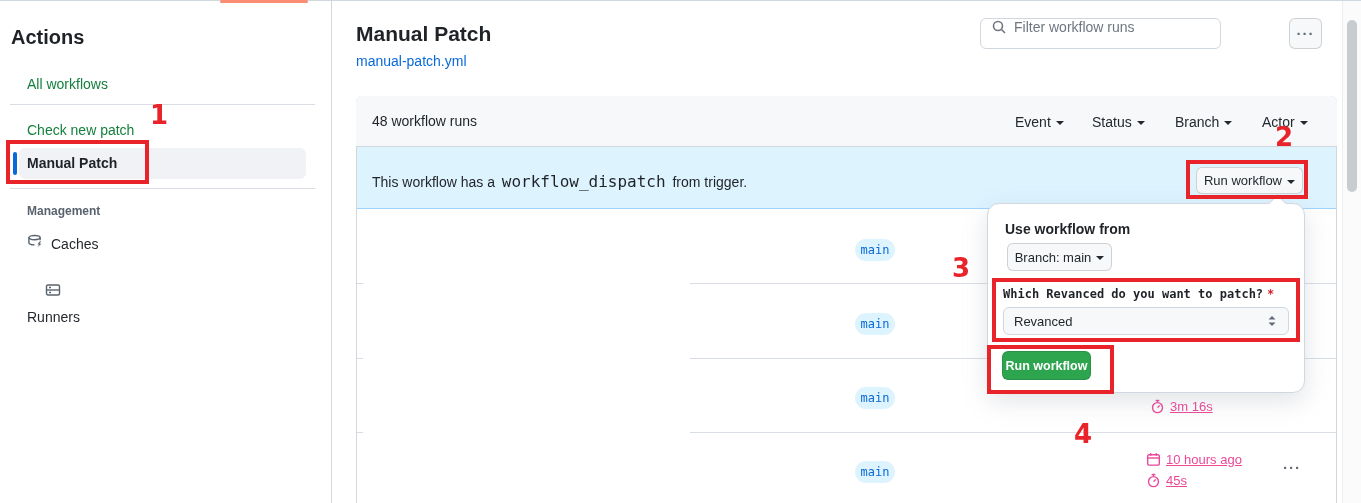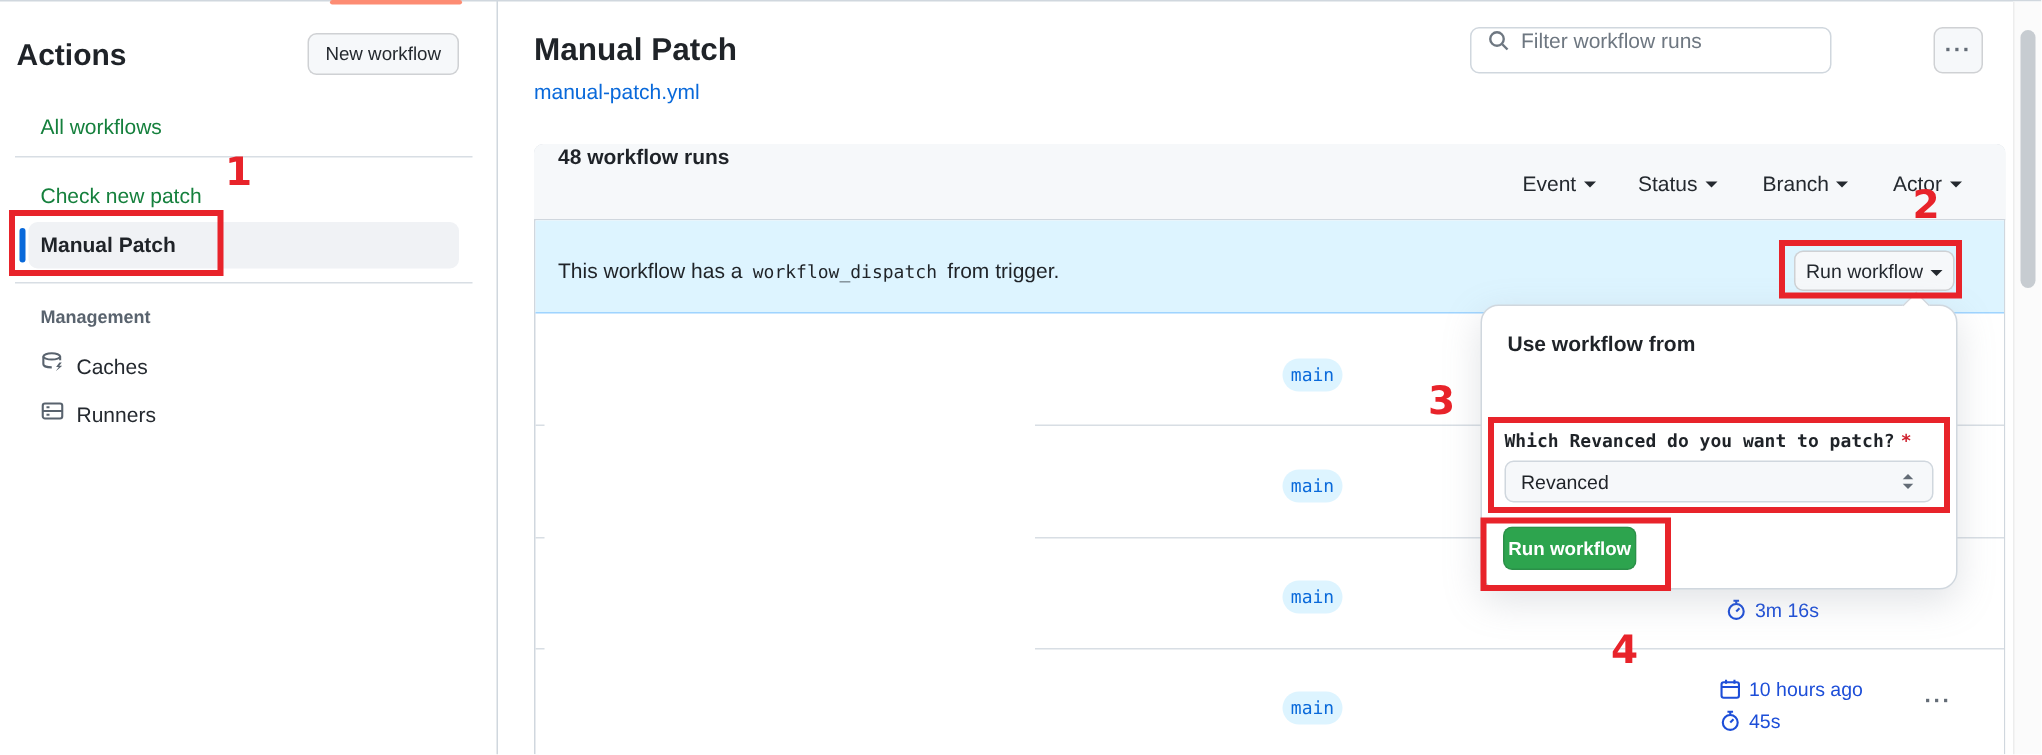--- a/index.html
+++ b/index.html
@@ -37,39 +37,39 @@
                       font-family:"Liberation Sans", sans-serif; }
   .filter-box input::placeholder { color:#6e7781; }
   .kebab-btn { left:1289px; top:18px; width:33px; height:31px; font-size:15px; font-weight:700;
                color:#636c76; letter-spacing:1px; }
 
   
   .runs-container { left:356px; top:96px; width:981px; height:407px; border:1px solid #d0d7de;
                     border-bottom:none; border-radius:6px 6px 0 0; background:#fff; }
   .runs-header { left:356px; top:96px; width:981px; height:51px; background:#f6f8fa;
                  border-bottom:1px solid #d0d7de; border-radius:6px 6px 0 0; }
-  .runs-count { left:372px; top:96px; font-size:14px; font-weight:700; color:#1f2328; }
+  .runs-count { left:372px; top:113px; font-size:14px; font-weight:400; color:#1f2328; }
   .filter-dd { top:114px; font-size:14px; color:#24292f; display:flex; align-items:center; gap:5px; cursor:pointer; }
   .caret { width:0; height:0; border-left:4px solid transparent; border-right:4px solid transparent;
            border-top:4px solid currentColor; display:inline-block; margin-top:2px; }
 
   
   .dispatch-banner { left:357px; top:147px; width:979px; height:62px; background:#ddf4ff;
                      border-bottom:1px solid rgba(84,174,255,0.45); }
   .banner-text { left:372px; top:172px; font-size:14px; color:#1f2328; }
-  .banner-text .code { font-family:"DejaVu Sans Mono", monospace; font-size:12px; margin:0 3px; }
+  .banner-text .code { font-family:"DejaVu Sans Mono", monospace; font-size:16px; margin:0 3px; }
   .run-workflow-banner-btn { left:1196px; top:167px; width:107px; height:27px; font-size:13px; }
 
   
   .row-sep-stub { left:357px; width:6px; height:1px; background:#d8dee4; }
   .row-sep { left:690px; width:646px; height:1px; background:#d8dee4; }
   .branch-badge { width:40px; height:22px; left:855px; background:#ddf4ff; border-radius:12px;
                   color:#0969da; font-family:"DejaVu Sans Mono", monospace; font-size:12px;
                   display:flex; align-items:center; justify-content:center; cursor:pointer; }
-  .meta { display:flex; align-items:flex-end; gap:5px; color:#1d4ed8; font-size:13px; }
+  .meta { display:flex; align-items:flex-end; gap:5px; color:#ec4899; font-size:13px;text-decoration:underline; }
   .meta svg { flex:none; }
   .row-kebab { left:1283px; top:459px; font-size:15px; font-weight:700; color:#636c76;
                letter-spacing:1px; cursor:pointer; background:none; border:none; }
 
   
   .popup { left:987px; top:203px; width:318px; height:190px; background:#fff; border:1px solid #d0d7de;
            border-radius:12px; box-shadow:0 8px 24px rgba(140,149,159,0.25); z-index:20; }
   .popup-caret { left:1271px; top:197px; width:13px; height:13px; background:#fff;
                  border-left:1px solid #d0d7de; border-top:1px solid #d0d7de; transform:rotate(45deg); z-index:21; }
   .popup-title { left:1005px; top:221px; font-size:14px; font-weight:700; color:#1f2328; z-index:22; }
@@ -97,21 +97,20 @@
 </head>
 <body>
 
 <div class="canvas">
 
   <div class="abs top-hairline"></div>
   <div class="abs top-active-indicator"></div>
   <div class="abs v-divider"></div>
 
   <div class="abs sidebar-title">Actions</div>
-  <button class="abs btn new-workflow-btn">New workflow</button>
 
   <div class="abs side-item" style="top:76px;">All workflows</div>
   <div class="abs side-divider" style="top:104px;"></div>
   <div class="abs side-item" style="top:122px;">Check new patch</div>
 
   <div class="abs selected-bg"></div>
   <div class="abs selected-bar"></div>
   <div class="abs side-item-selected">Manual Patch</div>
 
   <div class="abs side-divider" style="top:188px;"></div>
@@ -122,21 +121,21 @@
       <svg width="16" height="16" viewBox="0 0 16 16" fill="none" stroke="currentColor" stroke-width="1.4">
         <ellipse cx="7.5" cy="3.6" rx="5.6" ry="2.1"></ellipse>
         <path d="M1.9 3.6v5.2c0 1.2 2.5 2.1 5.6 2.1"></path>
         <path d="M13.1 3.6v2.6"></path>
         <path d="M12.6 7.6l-2.2 3h1.8l-2 2.9 4.3-3.7h-2l1.7-2.2z" fill="currentColor" stroke="none"></path>
       </svg>
     </span>
     <span>Caches</span>
   </div>
 
-  <div class="abs mgmt-item" style="top:266px;">
+  <div class="abs mgmt-item" style="top:282px;flex-direction:column;">
     <span>
       <svg width="16" height="16" viewBox="0 0 16 16" fill="none" stroke="currentColor" stroke-width="1.4">
         <rect x="1.5" y="3" width="13" height="10" rx="1.5"></rect>
         <line x1="1.5" y1="8" x2="14.5" y2="8"></line>
         <line x1="4" y1="5.5" x2="6" y2="5.5"></line>
         <line x1="4" y1="10.5" x2="6" y2="10.5"></line>
       </svg>
     </span>
     <span>Runners</span>
   </div>
@@ -229,20 +228,24 @@
           <line x1="8" y1="1.6" x2="8" y2="3.6"></line>
       </svg>
     </span>
     <span>45s</span>
   </div>
   <button class="abs row-kebab">···</button>
 
   <div class="abs popup"></div>
   <div class="abs popup-caret"></div>
   <div class="abs popup-title">Use workflow from</div>
+  <button class="abs btn branch-select-btn">
+    <span>Branch: main</span>
+      <span class="caret"></span>
+  </button>
   <div class="abs field-label">
     <span>Which Revanced do you want to patch?</span><span class="req">*</span>
   </div>
   <div class="abs revanced-select">
     <span>Revanced</span>
     <span style="display:flex;">
       <svg width="12" height="14" viewBox="0 0 12 14" fill="#636c76">
         <path d="M2.5 5.5 6 2l3.5 3.5z"></path>
           <path d="M2.5 8.5 6 12l3.5-3.5z"></path>
       </svg>

